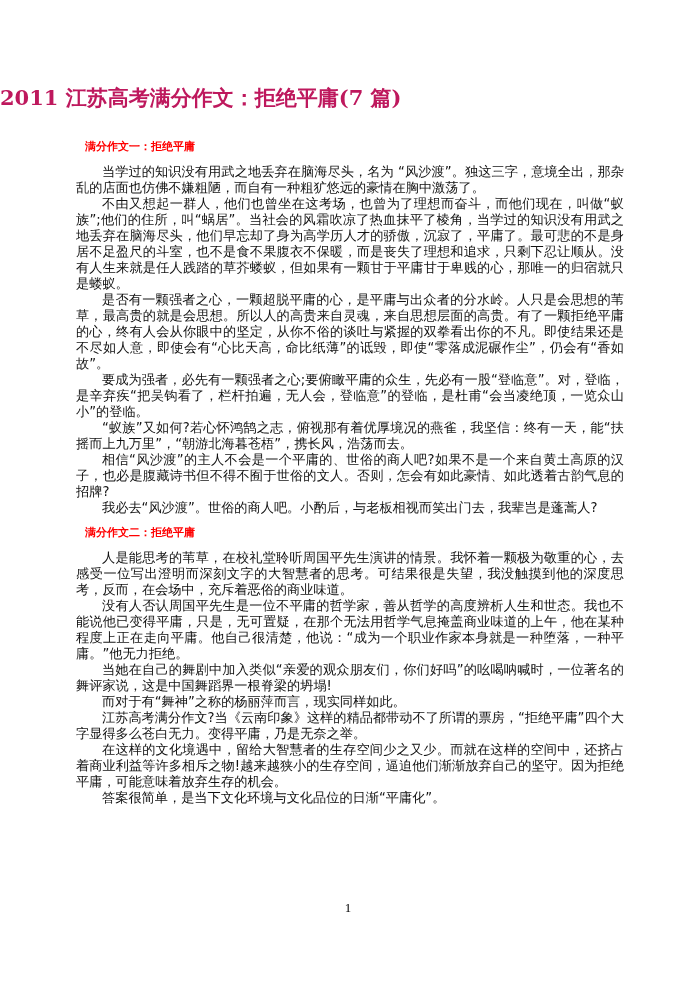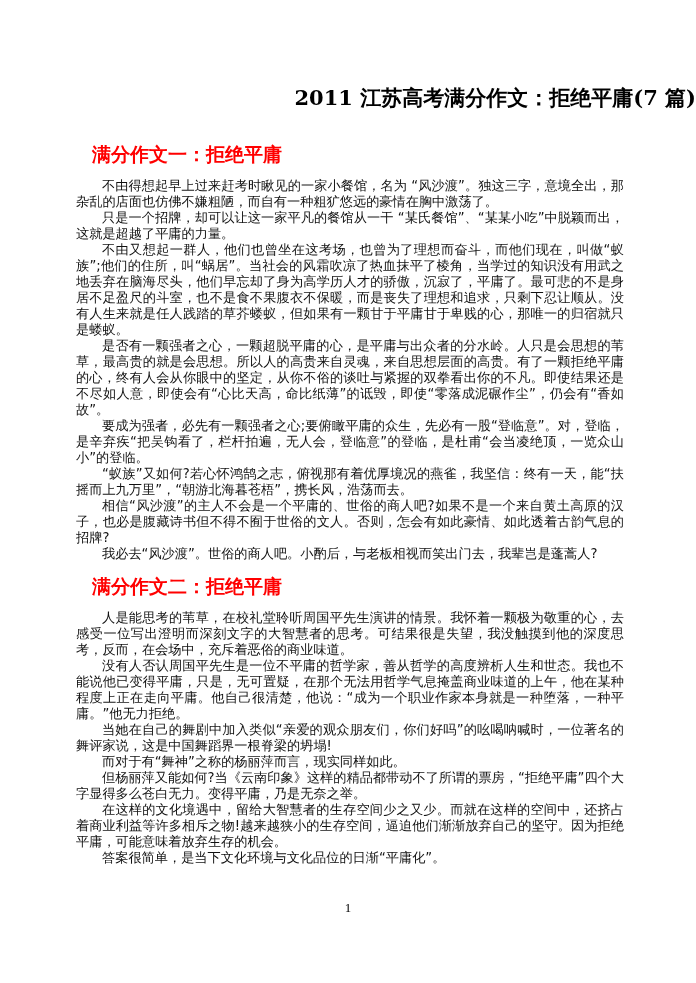--- a/index.html
+++ b/index.html
@@ -1,55 +1,54 @@
 <!DOCTYPE html>
 <html><head>
 <meta charset="utf-8">
 <style>
   html, body { margin: 0; padding: 0; background: #ffffff; }
   body { width: 696px; height: 983px; position: relative; overflow: hidden; }
   .page { position: absolute; left: 0; top: 0; width: 696px; height: 983px; background: #ffffff; }
   .title {
-    position: absolute; left: 0; top: 83px; width: 696px; text-align: right;
+    position: absolute; left: 0; top: 83px; width: 696px; text-align: left;
     font-family: "DejaVu Serif", "Liberation Serif", serif; font-weight: bold;
-    font-size: 21px; line-height: 30px; color: #000000; letter-spacing: 0px;
+    font-size: 21px; line-height: 30px; color: #be185d; letter-spacing: 0px;
   }
   .content {
     position: absolute; left: 76px; top: 130px; width: 548px;
     font-family: "DejaVu Sans", "Liberation Sans", sans-serif;
     font-size: 13.2px; line-height: 16px; color: #111111;
   }
-  .heading { color: #ff0000; font-weight: bold; font-size: 19px; margin: 16px; }
+  .heading { color: #ff0000; font-weight: bold; font-size: 11px; margin: 9px; }
   .para { margin: 0; text-indent: 26px; text-align: justify; }
   .pagenum {
     position: absolute; left: 0; top: 900px; width: 696px; text-align: center;
     font-family: "Liberation Serif", serif; font-size: 13px; color: #000;
   }
 </style>
 </head>
 <body>
 
 <div class="page">
   <div class="title">2011 江苏高考满分作文：拒绝平庸(7 篇)</div>
 
   <div class="content">
     <p class="heading">满分作文一：拒绝平庸</p>
-    <p class="para">不由得想起早上过来赶考时瞅见的一家小餐馆，名为 “风沙渡”。独这三字，意境全出，那杂乱的店面也仿佛不嫌粗陋，而自有一种粗犷悠远的豪情在胸中激荡了。</p>
-    <p class="para">只是一个招牌，却可以让这一家平凡的餐馆从一干 “某氏餐馆”、“某某小吃”中脱颖而出，这就是超越了平庸的力量。</p>
+    <p class="para">当学过的知识没有用武之地丢弃在脑海尽头，名为 “风沙渡”。独这三字，意境全出，那杂乱的店面也仿佛不嫌粗陋，而自有一种粗犷悠远的豪情在胸中激荡了。</p>
     <p class="para">不由又想起一群人，他们也曾坐在这考场，也曾为了理想而奋斗，而他们现在，叫做“蚁族”;他们的住所，叫“蜗居”。当社会的风霜吹凉了热血抹平了棱角，当学过的知识没有用武之地丢弃在脑海尽头，他们早忘却了身为高学历人才的骄傲，沉寂了，平庸了。最可悲的不是身居不足盈尺的斗室，也不是食不果腹衣不保暖，而是丧失了理想和追求，只剩下忍让顺从。没有人生来就是任人践踏的草芥蝼蚁，但如果有一颗甘于平庸甘于卑贱的心，那唯一的归宿就只是蝼蚁。</p>
     <p class="para">是否有一颗强者之心，一颗超脱平庸的心，是平庸与出众者的分水岭。人只是会思想的苇草，最高贵的就是会思想。所以人的高贵来自灵魂，来自思想层面的高贵。有了一颗拒绝平庸的心，终有人会从你眼中的坚定，从你不俗的谈吐与紧握的双拳看出你的不凡。即使结果还是不尽如人意，即使会有“心比天高，命比纸薄”的诋毁，即使“零落成泥碾作尘”，仍会有“香如故”。</p>
     <p class="para">要成为强者，必先有一颗强者之心;要俯瞰平庸的众生，先必有一股“登临意”。对，登临，是辛弃疾“把吴钩看了，栏杆拍遍，无人会，登临意”的登临，是杜甫“会当凌绝顶，一览众山小”的登临。</p>
     <p class="para">“蚁族”又如何?若心怀鸿鹄之志，俯视那有着优厚境况的燕雀，我坚信：终有一天，能“扶摇而上九万里”，“朝游北海暮苍梧”，携长风，浩荡而去。</p>
     <p class="para">相信“风沙渡”的主人不会是一个平庸的、世俗的商人吧?如果不是一个来自黄土高原的汉子，也必是腹藏诗书但不得不囿于世俗的文人。否则，怎会有如此豪情、如此透着古韵气息的招牌?</p>
     <p class="para">我必去“风沙渡”。世俗的商人吧。小酌后，与老板相视而笑出门去，我辈岂是蓬蒿人?</p>
 
     <p class="heading">满分作文二：拒绝平庸</p>
     <p class="para">人是能思考的苇草，在校礼堂聆听周国平先生演讲的情景。我怀着一颗极为敬重的心，去感受一位写出澄明而深刻文字的大智慧者的思考。可结果很是失望，我没触摸到他的深度思考，反而，在会场中，充斥着恶俗的商业味道。</p>
     <p class="para">没有人否认周国平先生是一位不平庸的哲学家，善从哲学的高度辨析人生和世态。我也不能说他已变得平庸，只是，无可置疑，在那个无法用哲学气息掩盖商业味道的上午，他在某种程度上正在走向平庸。他自己很清楚，他说：“成为一个职业作家本身就是一种堕落，一种平庸。”他无力拒绝。</p>
     <p class="para">当她在自己的舞剧中加入类似“亲爱的观众朋友们，你们好吗”的吆喝呐喊时，一位著名的舞评家说，这是中国舞蹈界一根脊梁的坍塌!</p>
     <p class="para">而对于有“舞神”之称的杨丽萍而言，现实同样如此。</p>
-    <p class="para">但杨丽萍又能如何?当《云南印象》这样的精品都带动不了所谓的票房，“拒绝平庸”四个大字显得多么苍白无力。变得平庸，乃是无奈之举。</p>
+    <p class="para">江苏高考满分作文?当《云南印象》这样的精品都带动不了所谓的票房，“拒绝平庸”四个大字显得多么苍白无力。变得平庸，乃是无奈之举。</p>
     <p class="para">在这样的文化境遇中，留给大智慧者的生存空间少之又少。而就在这样的空间中，还挤占着商业利益等许多相斥之物!越来越狭小的生存空间，逼迫他们渐渐放弃自己的坚守。因为拒绝平庸，可能意味着放弃生存的机会。</p>
     <p class="para">答案很简单，是当下文化环境与文化品位的日渐“平庸化”。</p>
   </div>
 
   <div class="pagenum">1</div>
 </div>
 
 </body></html>

